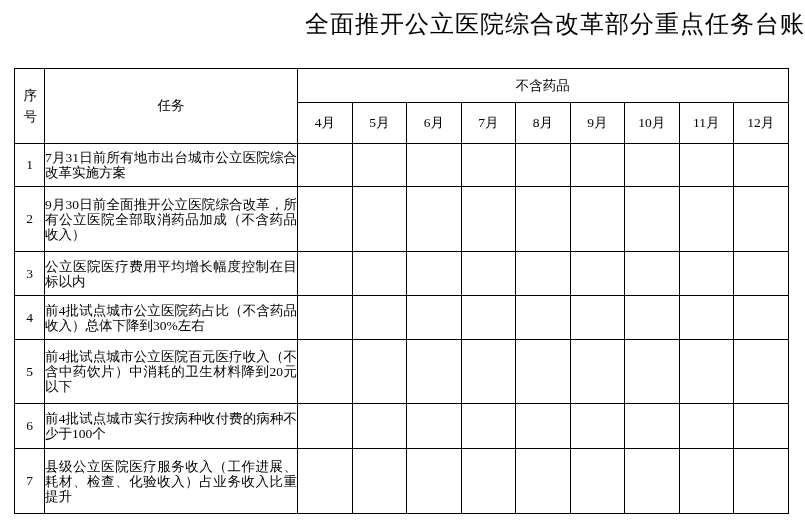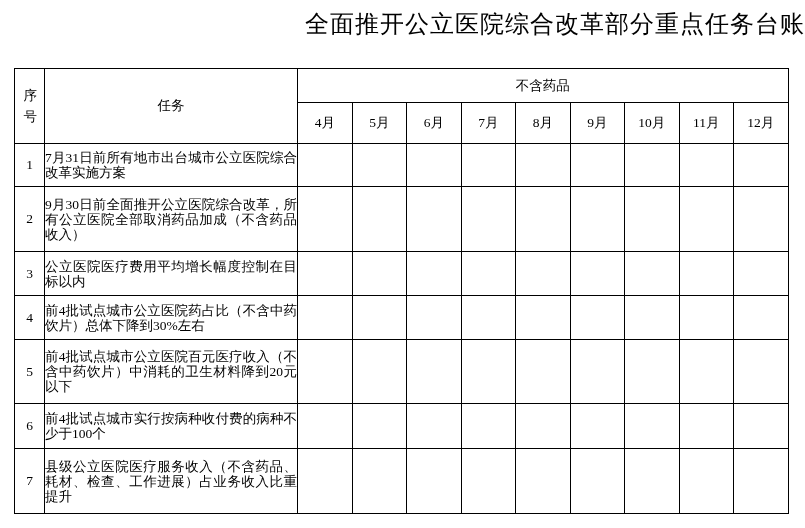--- a/index.html
+++ b/index.html
@@ -151,21 +151,21 @@
           <td class="progress-cell"></td>
           <td class="progress-cell"></td>
           <td class="progress-cell"></td>
           <td class="progress-cell"></td>
           <td class="progress-cell"></td>
           <td class="progress-cell"></td>
           <td class="progress-cell"></td>
         </tr>
         <tr style="height: 44px;">
           <td class="no-cell">4</td>
-          <td class="task-cell">前4批试点城市公立医院药占比（不含中药饮片）总体下降到30%左右</td>
+          <td class="task-cell">前4批试点城市公立医院药占比（不含药品收入）总体下降到30%左右</td>
           <td class="progress-cell"></td>
           <td class="progress-cell"></td>
           <td class="progress-cell"></td>
           <td class="progress-cell"></td>
           <td class="progress-cell"></td>
           <td class="progress-cell"></td>
           <td class="progress-cell"></td>
           <td class="progress-cell"></td>
           <td class="progress-cell"></td>
         </tr>
@@ -190,21 +190,21 @@
           <td class="progress-cell"></td>
           <td class="progress-cell"></td>
           <td class="progress-cell"></td>
           <td class="progress-cell"></td>
           <td class="progress-cell"></td>
           <td class="progress-cell"></td>
           <td class="progress-cell"></td>
         </tr>
         <tr style="height: 65px;">
           <td class="no-cell">7</td>
-          <td class="task-cell">县级公立医院医疗服务收入（不含药品、耗材、检查、工作进展）占业务收入比重提升</td>
+          <td class="task-cell">县级公立医院医疗服务收入（工作进展、耗材、检查、化验收入）占业务收入比重提升</td>
           <td class="progress-cell"></td>
           <td class="progress-cell"></td>
           <td class="progress-cell"></td>
           <td class="progress-cell"></td>
           <td class="progress-cell"></td>
           <td class="progress-cell"></td>
           <td class="progress-cell"></td>
           <td class="progress-cell"></td>
           <td class="progress-cell"></td>
         </tr>

